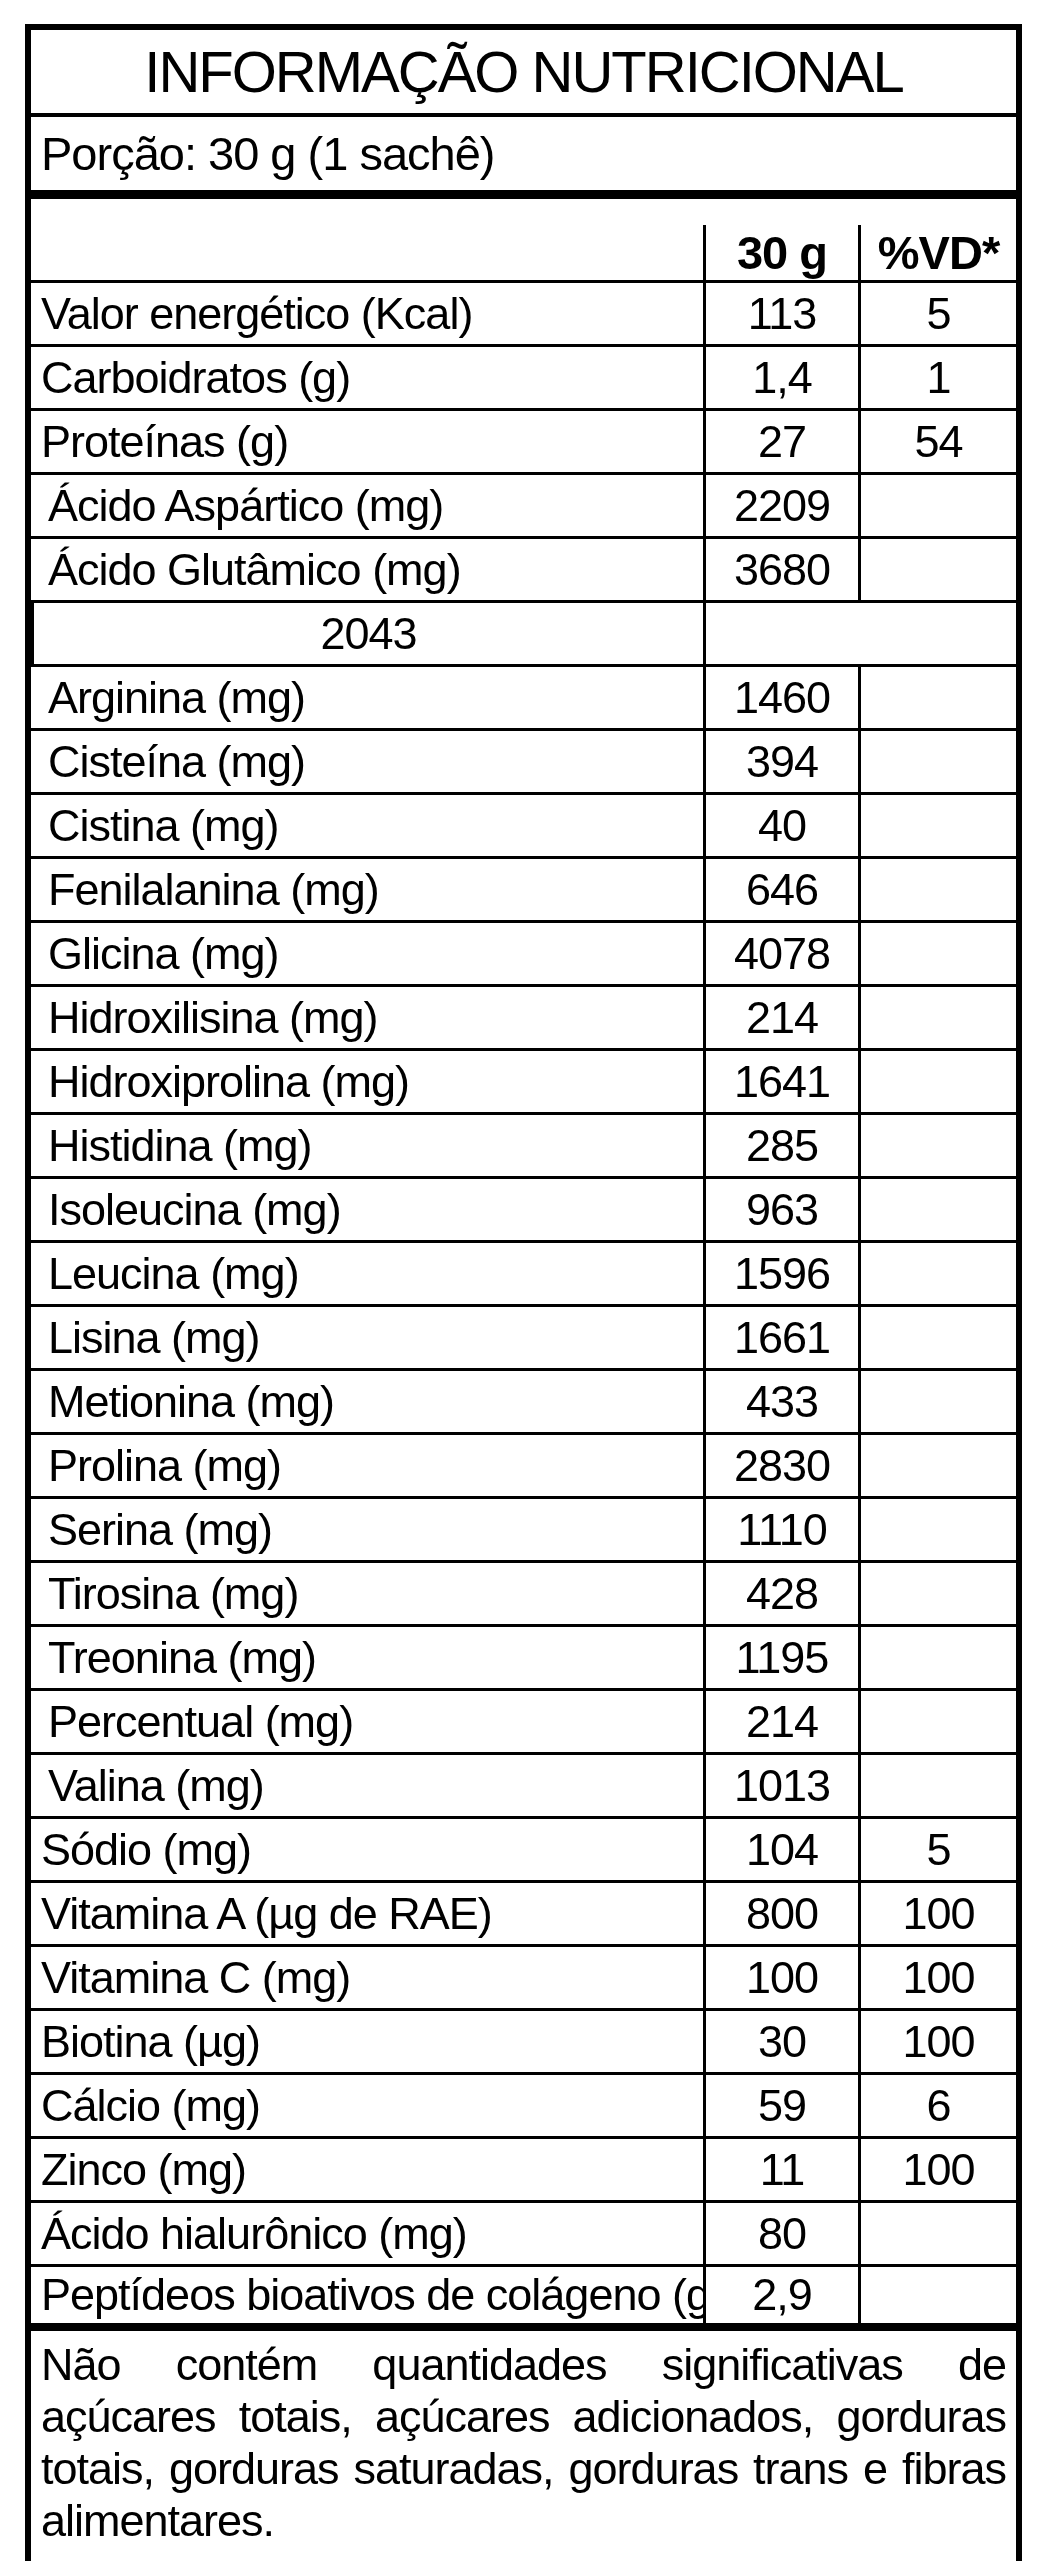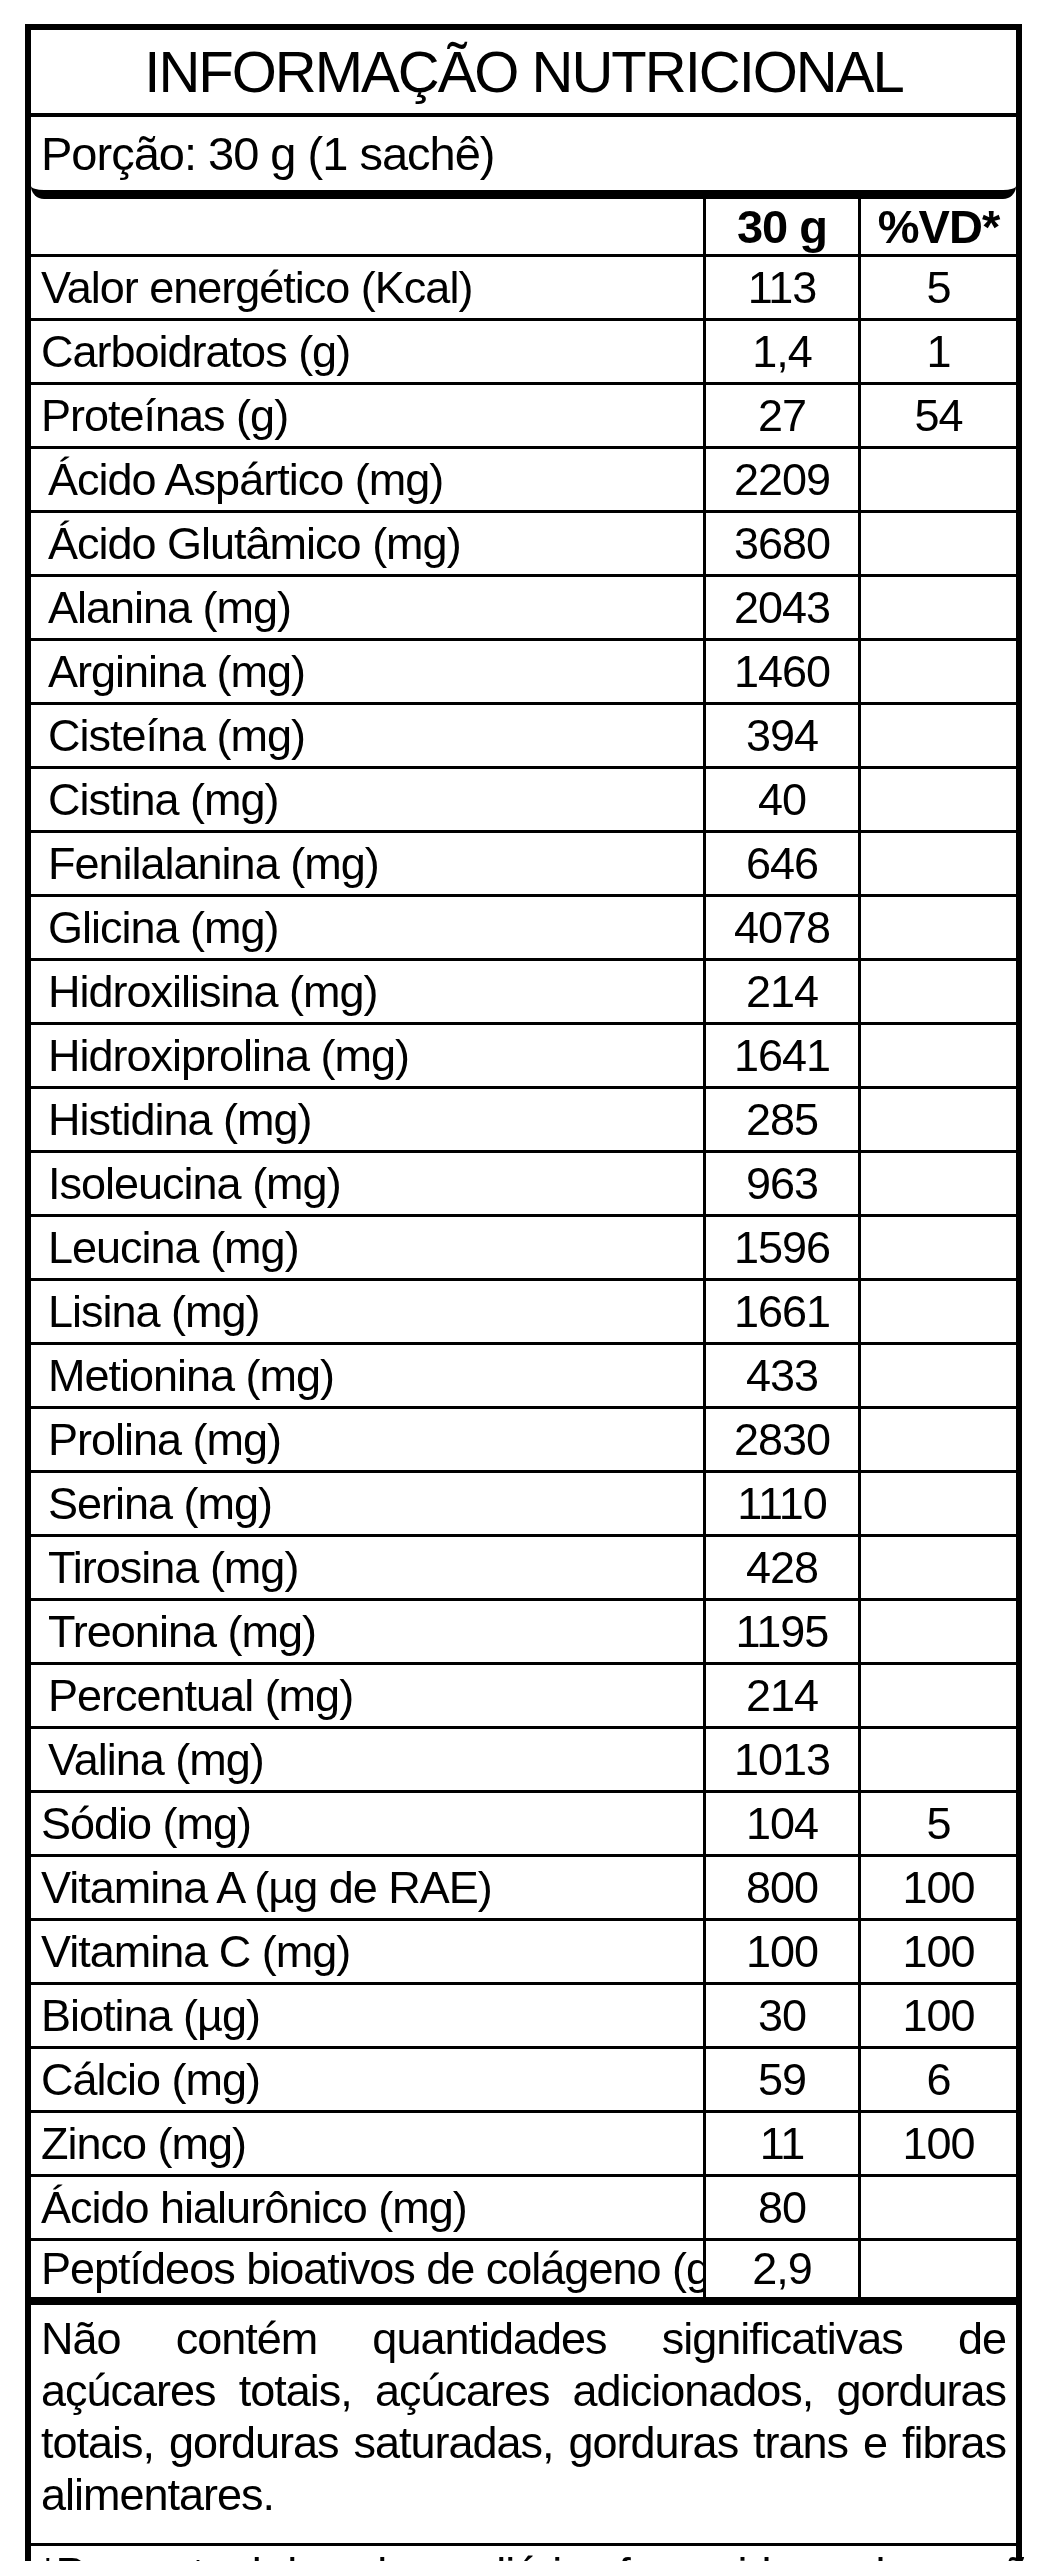--- a/index.html
+++ b/index.html
@@ -31,41 +31,41 @@
     border-bottom: 4px solid #000;
     white-space: nowrap;
   }
   .serving-row {
     height: 82px;
     display: flex;
     align-items: center;
     padding-left: 10px;
     font-size: 47px;
     border-bottom: 9px solid #000;
-    border-radius: 13px;
   }
   .grid-row {
     display: grid;
     grid-template-columns: 1fr 155px 158px;
     align-items: center;
   }
   .grid-row .cell-amount,
   .grid-row .cell-dv {
     border-left: 3px solid #000;
     text-align: center;
     align-self: stretch;
     display: flex;
     align-items: center;
     justify-content: center;
   }
   .header-row {
     height: 58px;
     font-weight: bold;
     font-size: 47px;
     border-bottom: 3px solid #000;
+    margin-top: 26px;
   }
   .data-row {
     height: 64px;
     font-size: 45px;
     border-bottom: 3px solid #000;
   }
   .data-row:last-of-type { border-bottom: 8px solid #000; }
   .data-row .cell-label { padding-left: 10px; white-space: nowrap; overflow: hidden; }
   .data-row.indent .cell-label { padding-left: 17px; }
   .note-block {
@@ -124,21 +124,20 @@
     <div class="cell-dv"></div>
   </div>
 
   <div class="grid-row data-row indent">
     <div class="cell-label">Ácido Glutâmico (mg)</div>
     <div class="cell-amount">3680</div>
     <div class="cell-dv"></div>
   </div>
 
   <div class="grid-row data-row indent">
-    <div class="cell-label">Alanina (mg)</div>
     <div class="cell-amount">2043</div>
     <div class="cell-dv"></div>
   </div>
 
   <div class="grid-row data-row indent">
     <div class="cell-label">Arginina (mg)</div>
     <div class="cell-amount">1460</div>
     <div class="cell-dv"></div>
   </div>
 

